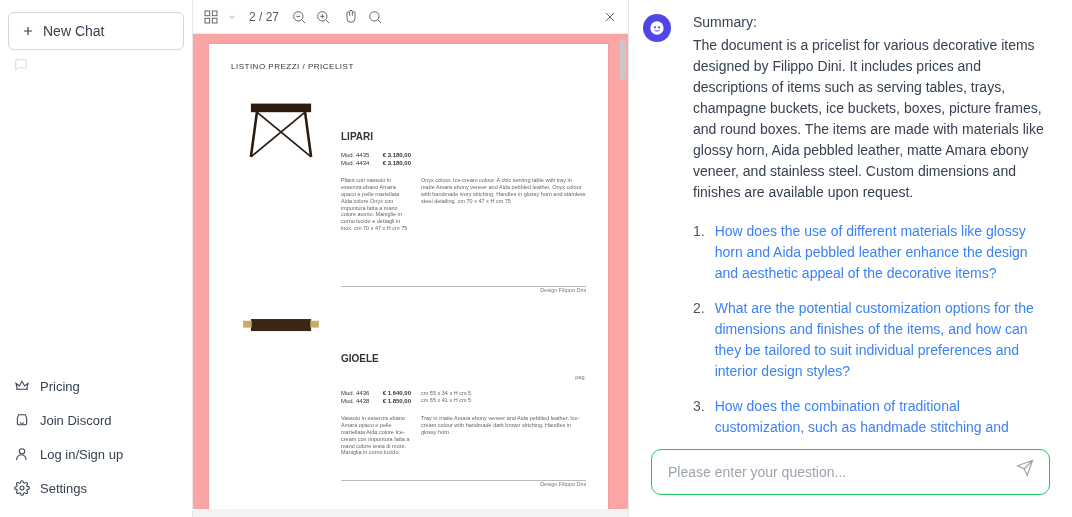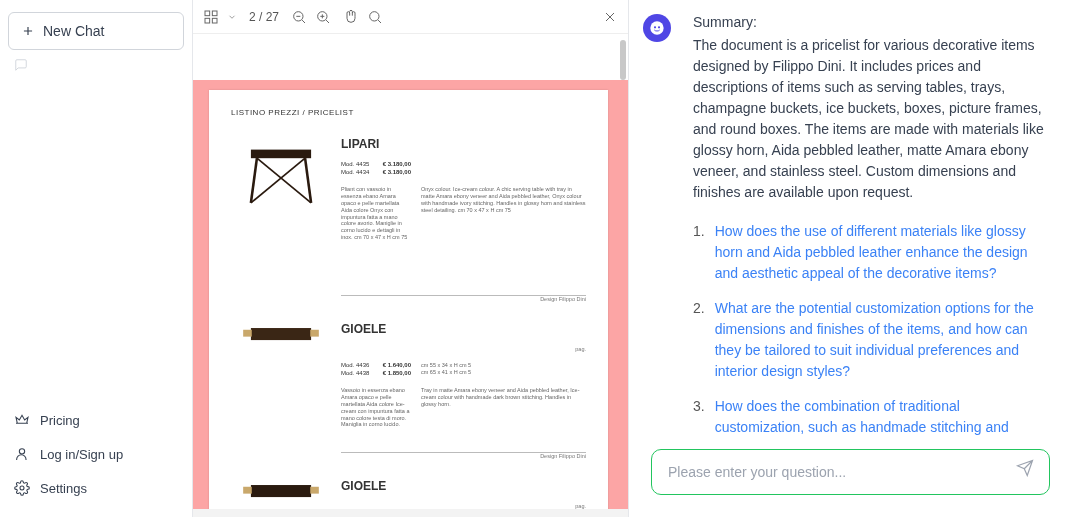--- a/index.html
+++ b/index.html
@@ -5,31 +5,31 @@
     * { margin: 0; padding: 0; box-sizing: border-box; }
     body { font-family: -apple-system, BlinkMacSystemFont, "Segoe UI", Arial, sans-serif; width: 1072px; height: 517px; overflow: hidden; display: flex; background: #fff; }
     .sidebar { width: 193px; border-right: 1px solid #e5e7eb; display: flex; flex-direction: column; padding: 12px 8px; }
     .new-chat-btn { border: 1px solid #d1d5db; border-radius: 6px; padding: 10px 12px; display: flex; align-items: center; gap: 8px; font-size: 14px; color: #374151; background: #fff; cursor: pointer; }
     .new-chat-btn svg { width: 14px; height: 14px; }
     .chat-item { display: flex; align-items: center; gap: 8px; padding: 8px 6px; font-size: 13px; color: #d1d5db; }
     .chat-item svg { width: 14px; height: 14px; }
     .spacer { flex: 1; }
     .side-link { display: flex; align-items: flex-end; gap: 10px; padding: 9px 6px; font-size: 13px; color: #374151; cursor: pointer; }
     .side-link svg { width: 16px; height: 16px; stroke: #374151; }
-    .doc-pane { flex: 0 0 436px; border-right: 1px solid #e5e7eb; display: flex; flex-direction: column; position: relative; gap: 46px; }
+    .doc-pane { flex: 0 0 436px; border-right: 1px solid #e5e7eb; display: flex; flex-direction: column; position: relative; }
     .toolbar { height: 34px; border-bottom: 1px solid #eee; display: flex; align-items: center; padding: 0 10px; gap: 12px; color: #555; font-size: 12px; }
     .tgrp { display:flex; align-items:center; gap:8px; }
     .toolbar svg { width: 16px; height: 16px; stroke: #666; fill: none; stroke-width: 1.5; }
     .tspacer { flex: 1; }
     .doc-scroll { flex: 1; overflow: hidden; background: #fca5a5; position: relative; padding: 10px 20px 0 16px; }
     .page { background: #fff; width: 100%; box-shadow: 0 0 2px rgba(0,0,0,.15); padding: 18px 22px; font-size: 7px; color: #333; }
     .pricelist-title { font-size: 8px; letter-spacing: .5px; margin-bottom: 12px; }
     .product { display: grid; grid-template-columns: 100px 70px 1fr; gap: 10px; padding: 8px 0 16px; position: relative; }
     .divider { grid-column: 2 / span 2; border-top: .5px solid #bbb; margin-bottom: 6px;}
-    .pname { grid-column: 2 / span 2; font-weight: 600; font-size: 12px; }
+    .pname { grid-column: 2 / span 2; font-weight: 600; font-size: 10px; margin-top: 40px; }
     .designer { grid-column: 2 / span 2; text-align: right; font-size: 5.5px; color: #777; margin-top: -16px;}
     .pageref { grid-column: 2 / span 2; text-align: right; font-size: 5.5px; color: #777;}
     .pimg { grid-column: 1; grid-row: 1 / span 6; height: 76px; display:flex; align-items:center; justify-content:center;}
     .pimg svg { max-width: 86px; max-height: 70px;}
     .modcol { grid-column: 2; line-height: 1.25; font-size: 6px;}
     .modcol .mod { display:flex; justify-content: space-between;}
     .modcol .price { font-weight:600;}
     .desccol { grid-column: 3; font-size: 5.5px; color:#666; line-height:1.25;}
     .dims {font-size:5.5px; color:#666;}
     .scrollbar-v { position:absolute; right:2px; top:38px; width:8px; height: calc(100% - 42px); background:transparent;}
@@ -68,20 +68,26 @@
   </div>
   <div class="spacer"></div>
   <div class="side-link">
     <svg viewBox="0 0 24 24" fill="none" stroke-width="1.6">
         <path d="M3 17h18M5 17l-2-9 5 4 4-7 4 7 5-4-2 9"></path>
       </svg>
     <span>Pricing</span>
   </div>
   <div class="side-link">
     <svg viewBox="0 0 24 24" fill="none" stroke-width="1.6">
+        <path d="M8 10h.01M16 10h.01M9 16s1 1 3 1 3-1 3-1M7 4h10l2 5v8a2 2 0 0 1-2 2H7a2 2 0 0 1-2-2V9l2-5z"></path>
+      </svg>
+    <span>Join Discord</span>
+  </div>
+  <div class="side-link">
+    <svg viewBox="0 0 24 24" fill="none" stroke-width="1.6">
         <circle cx="12" cy="8" r="4"></circle>
         <path d="M4 21v-1a7 7 0 0 1 14 0v1"></path>
       </svg>
     <span>Log in/Sign up</span>
   </div>
   <div class="side-link">
     <svg viewBox="0 0 24 24" fill="none" stroke-width="1.6">
         <circle cx="12" cy="12" r="3"></circle>
         <path d="M19.4 15a1.65 1.65 0 0 0 .33 1.82l.06.06a2 2 0 1 1-2.83 2.83l-.06-.06a1.65 1.65 0 0 0-1.82-.33 1.65 1.65 0 0 0-1 1.51V21a2 2 0 0 1-4 0v-.09a1.65 1.65 0 0 0-1-1.51 1.65 1.65 0 0 0-1.82.33l-.06.06a2 2 0 1 1-2.83-2.83l.06-.06a1.65 1.65 0 0 0 .33-1.82 1.65 1.65 0 0 0-1.51-1H3a2 2 0 0 1 0-4h.09a1.65 1.65 0 0 0 1.51-1 1.65 1.65 0 0 0-.33-1.82l-.06-.06a2 2 0 1 1 2.83-2.83l.06.06a1.65 1.65 0 0 0 1.82.33h0a1.65 1.65 0 0 0 1-1.51V3a2 2 0 0 1 4 0v.09a1.65 1.65 0 0 0 1 1.51 1.65 1.65 0 0 0 1.82-.33l.06-.06a2 2 0 1 1 2.83 2.83l-.06.06a1.65 1.65 0 0 0-.33 1.82v0a1.65 1.65 0 0 0 1.51 1H21a2 2 0 0 1 0 4h-.09a1.65 1.65 0 0 0-1.51 1z"></path>
       </svg>

